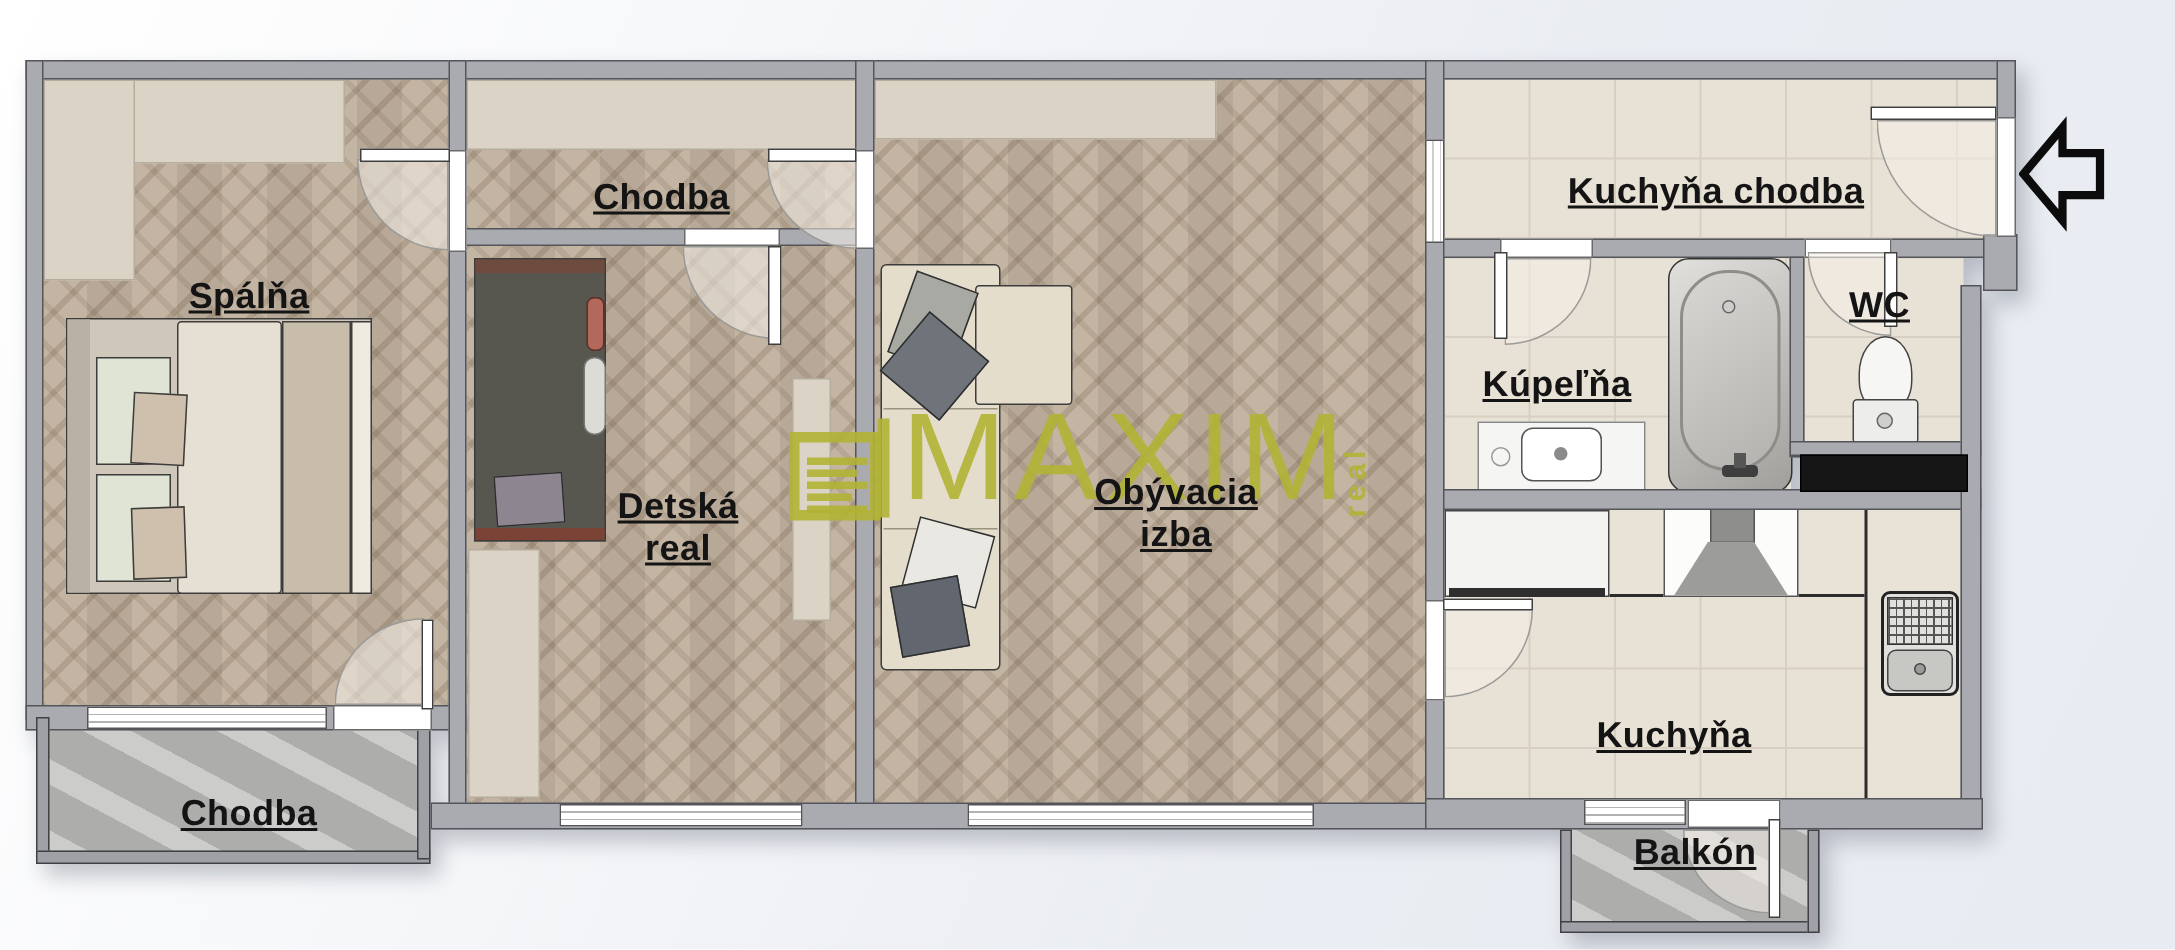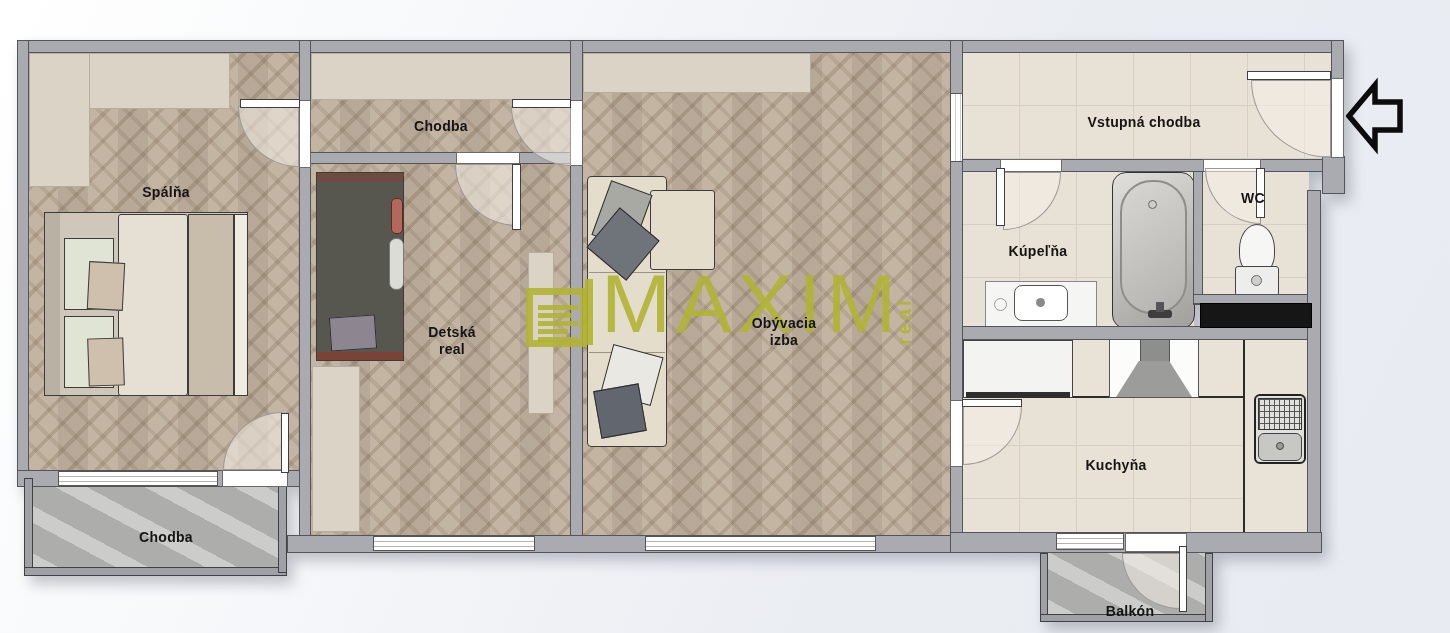--- a/index.html
+++ b/index.html
@@ -25,23 +25,23 @@
   .win{background:#ffffff;border:1px solid #555;
     background-image:repeating-linear-gradient(to bottom, transparent 0 4px, #b3b3b3 4px 5px);}
   .win-v{background:#ffffff;border:1px solid #555;
     background-image:repeating-linear-gradient(to right, transparent 0 4px, #cfcfcf 4px 5px);}
   .arc{background:rgba(245,241,234,.55);border:1px solid #9a9a97;}
   .r-bl{border-radius:0 0 0 100%;} .r-br{border-radius:0 0 100% 0;}
   .r-tl{border-radius:100% 0 0 0;}
   .leaf{background:#ffffff;border:1px solid #3f3f3f;}
   .beige{background:#dad3c6;border:1px solid #b5ad9e;}
   .furn{border:1px solid #3c3c3c;}
-  .rlabel{position:absolute;font-weight:bold;font-size:14px;color:#141414;
+  .rlabel{position:absolute;font-weight:bold;font-size:24px;color:#141414;
     text-align:center;white-space:pre-line;line-height:1.18;letter-spacing:.3px;
-    transform:translateX(-50%);z-index:40;}
+    transform:translateX(-50%);z-index:40;text-decoration:underline;}
   .wm{color:rgba(177,178,52,.9);}
   #wm-text{position:absolute;left:601px;top:262px;font-size:84px;font-weight:normal;
     letter-spacing:5px;line-height:1;z-index:30;transform:scaleY(.98);}
   #wm-real{position:absolute;left:893px;top:279px;height:66px;font-size:20px;font-weight:bold;
     letter-spacing:3px;writing-mode:vertical-rl;transform:rotate(180deg);z-index:30;}
   .wm-bar{position:absolute;background:rgba(177,178,52,.9);z-index:30;}
   .pillow{border:1px solid #2e2e2e;}
   .hatch{background-image:repeating-linear-gradient(55deg, rgba(120,120,115,.45) 0 2px, transparent 2px 6px);}
 </style>
 </head>
@@ -187,25 +187,25 @@
   <div class="wm-bar" style="left:585px;top:279px;width:8px;height:66px;"></div>
   <div id="wm-text" class="wm">MAXIM</div>
   <div id="wm-real" class="wm">real</div>
 
   <div class="rlabel" style="left:166px;top:184px;">Spálňa</div>
   <div class="rlabel" style="left:441px;top:118px;">Chodba</div>
   <div class="rlabel" style="left:452px;top:324px;">Detská
 real</div>
   <div class="rlabel" style="left:784px;top:315px;">Obývacia
 izba</div>
-  <div class="rlabel" style="left:1144px;top:114px;">Vstupná chodba</div>
+  <div class="rlabel" style="left:1144px;top:114px;">Kuchyňa chodba</div>
   <div class="rlabel" style="left:1038px;top:243px;text-align:right;">Kúpeľňa</div>
   <div class="rlabel" style="left:1253px;top:190px;">WC</div>
-  <div class="rlabel" style="left:1116px;top:457px;">Kuchyňa</div>
+  <div class="rlabel" style="left:1116px;top:477px;">Kuchyňa</div>
   <div class="rlabel" style="left:166px;top:529px;">Chodba</div>
-  <div class="rlabel" style="left:1130px;top:555px;margin-top:48px;">Balkón</div>
+  <div class="rlabel" style="left:1130px;top:555px;">Balkón</div>
 
 </div>
 
   <svg style="position:absolute;left:1346px;top:76px;z-index:45;" width="58" height="82" viewBox="0 0 58 82">
     <polygon points="3,40 29,9 29,26 54,26 54,54 29,54 29,71" fill="none" stroke="#0c0c0c" stroke-width="5.5" stroke-linejoin="miter"></polygon>
   </svg>
 </div>
 
 </body></html>

